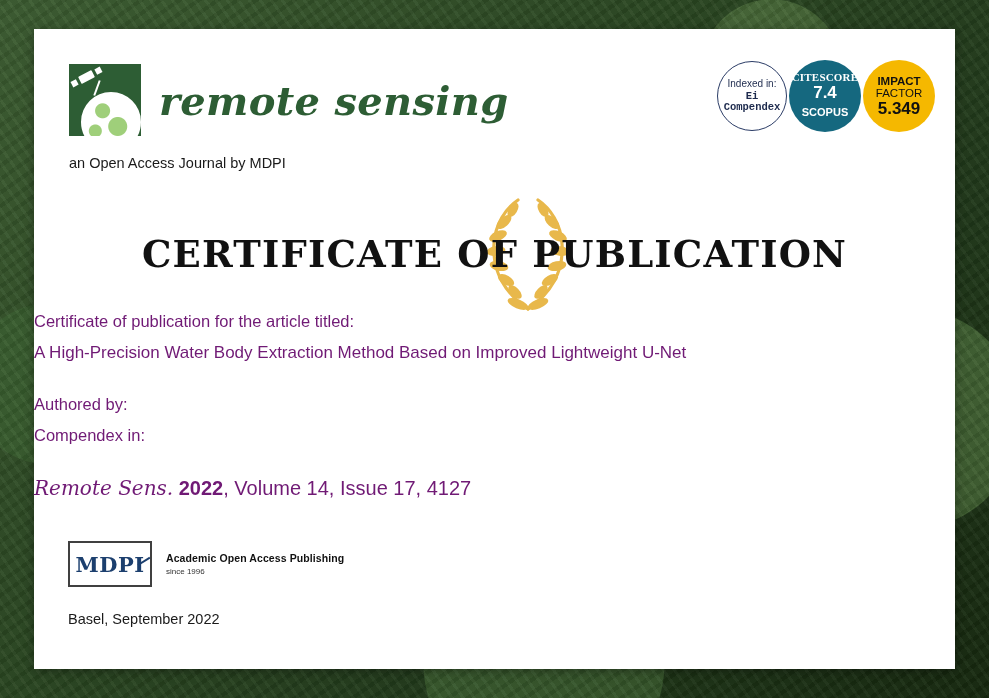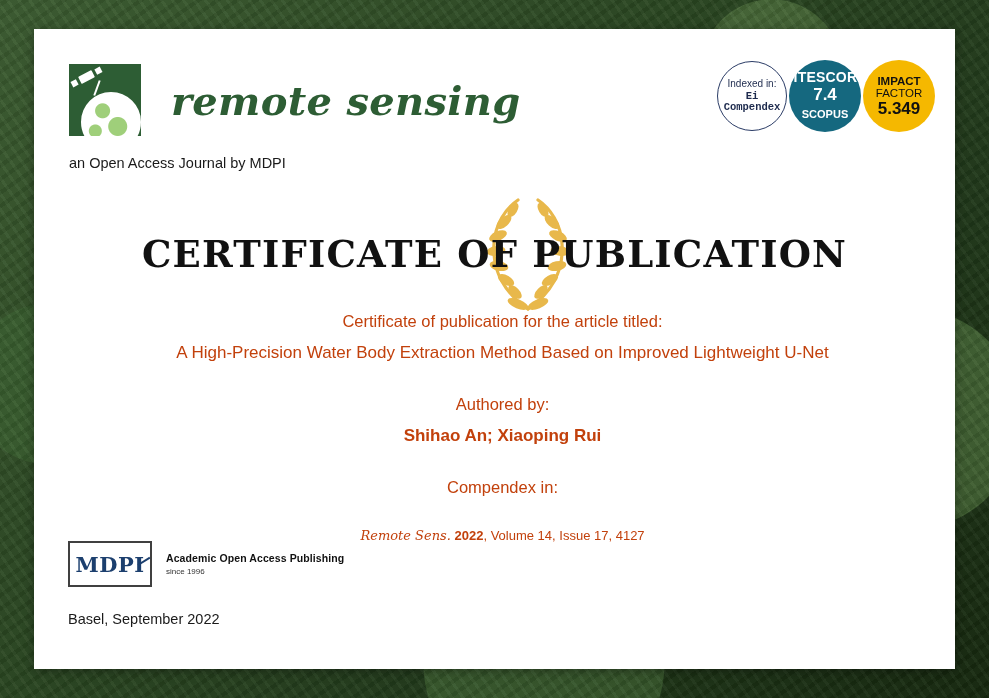--- a/index.html
+++ b/index.html
@@ -48,21 +48,20 @@
     box-shadow: 0 2px 10px rgba(0,0,0,0.35);
   }
 
   
   .masthead {
     position: absolute;
     left: 35px;
     top: 35px;
     display: flex;
     align-items: center;
-    gap: 12px;
   }
   .rs-logo {
     width: 72px;
     height: 72px;
     background: #2d5d34;
     position: relative;
     overflow: hidden;
     flex: none;
   }
   .rs-logo .globe {
@@ -155,21 +154,21 @@
   }
   .badge-ei .l1 { font-size: 10px; }
   .badge-ei .l2 { font-size: 10.5px; font-weight: 700; margin-top: 2px; font-family: Liberation Mono, monospace; }
   .badge-cs {
     background: #15687f;
     color: #ffffff;
     margin-left: 2px;
     width: 72px;
     height: 72px;
   }
-  .badge-cs .l1 { font-size: 14px; font-weight: 700; letter-spacing: 0.2px; }
+  .badge-cs .l1 { font-size: 11px; font-weight: 700; letter-spacing: 0.2px; font-family: Liberation Serif, serif; }
   .badge-cs .l2 { font-size: 17px; font-weight: 700; margin-top: 1px; }
   .badge-cs .l2 small { font-size: 11px; font-weight: 700; }
   .badge-if {
     background: #f5b800;
     color: #111111;
     margin-left: 2px;
     width: 72px;
     height: 72px;
   }
   .badge-if .l1 { font-size: 11.5px; font-weight: 700; }
@@ -193,32 +192,32 @@
     font-family: "DejaVu Serif", "Liberation Serif", serif;
     font-weight: 700;
     font-size: 37px;
     letter-spacing: 1.2px;
     color: #111111;
   }
 
   
   .body-block {
     position: absolute;
-    left: 16px;
+    left: 0;
     right: 0;
     top: 283px;
-    text-align: center;
-    color: #c2410c;
+    text-align: left;
+    color: #701a75;
   }
   .lead { font-size: 16.5px; margin-bottom: 12px; }
   .article-title { font-size: 17px; margin-bottom: 32px; }
   .authored-label { font-size: 16.5px; margin-bottom: 12px; }
   .authors { font-size: 17px; font-weight: 700; margin-bottom: 32px; }
   .published-label { font-size: 16.5px; margin-bottom: 11px; }
-  .citation { font-size: 13px; margin-top: 31px; }
+  .citation { font-size: 20px; margin-top: 31px; }
   .citation .jn {
     font-family: "DejaVu Serif", "Liberation Serif", serif;
     font-style: italic;
   }
   .citation .yr { font-weight: 700; }
 
   
   .mdpi-block {
     position: absolute;
     left: 34px;
@@ -336,21 +335,20 @@
       <ellipse cx="72" cy="110" rx="11" ry="4.6" transform="rotate(-22 72 110)"></ellipse>
     </g>
   </svg>
 
   <div class="cert-title">CERTIFICATE OF PUBLICATION</div>
 
   <div class="body-block">
     <div class="lead">Certificate of publication for the article titled:</div>
     <div class="article-title">A High-Precision Water Body Extraction Method Based on Improved Lightweight U-Net</div>
     <div class="authored-label">Authored by:</div>
-    <div class="authors">Shihao An; Xiaoping Rui</div>
     <div class="published-label">Compendex in:</div>
     <div class="citation">
       <span class="jn">Remote Sens.</span>
       <span class="yr">2022</span><span>, Volume 14, Issue 17, 4127</span>
     </div>
   </div>
 
   <div class="mdpi-block">
     <div class="mdpi-logo">MDPI</div>
     <div class="mdpi-tag">

